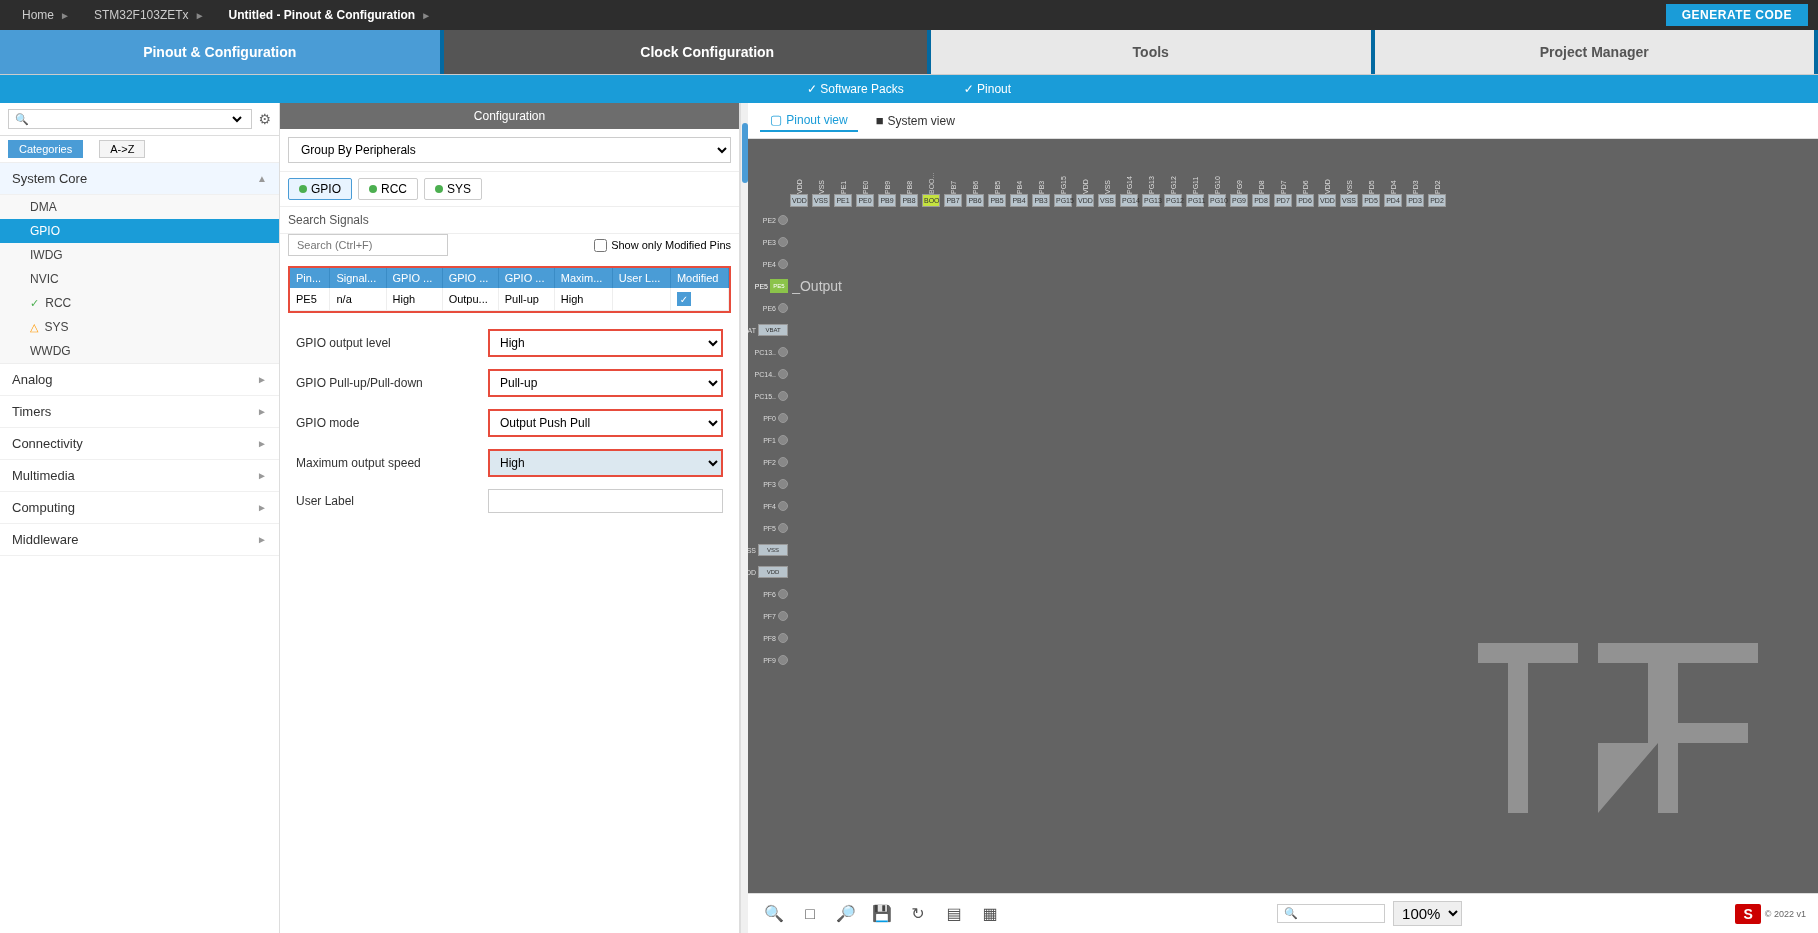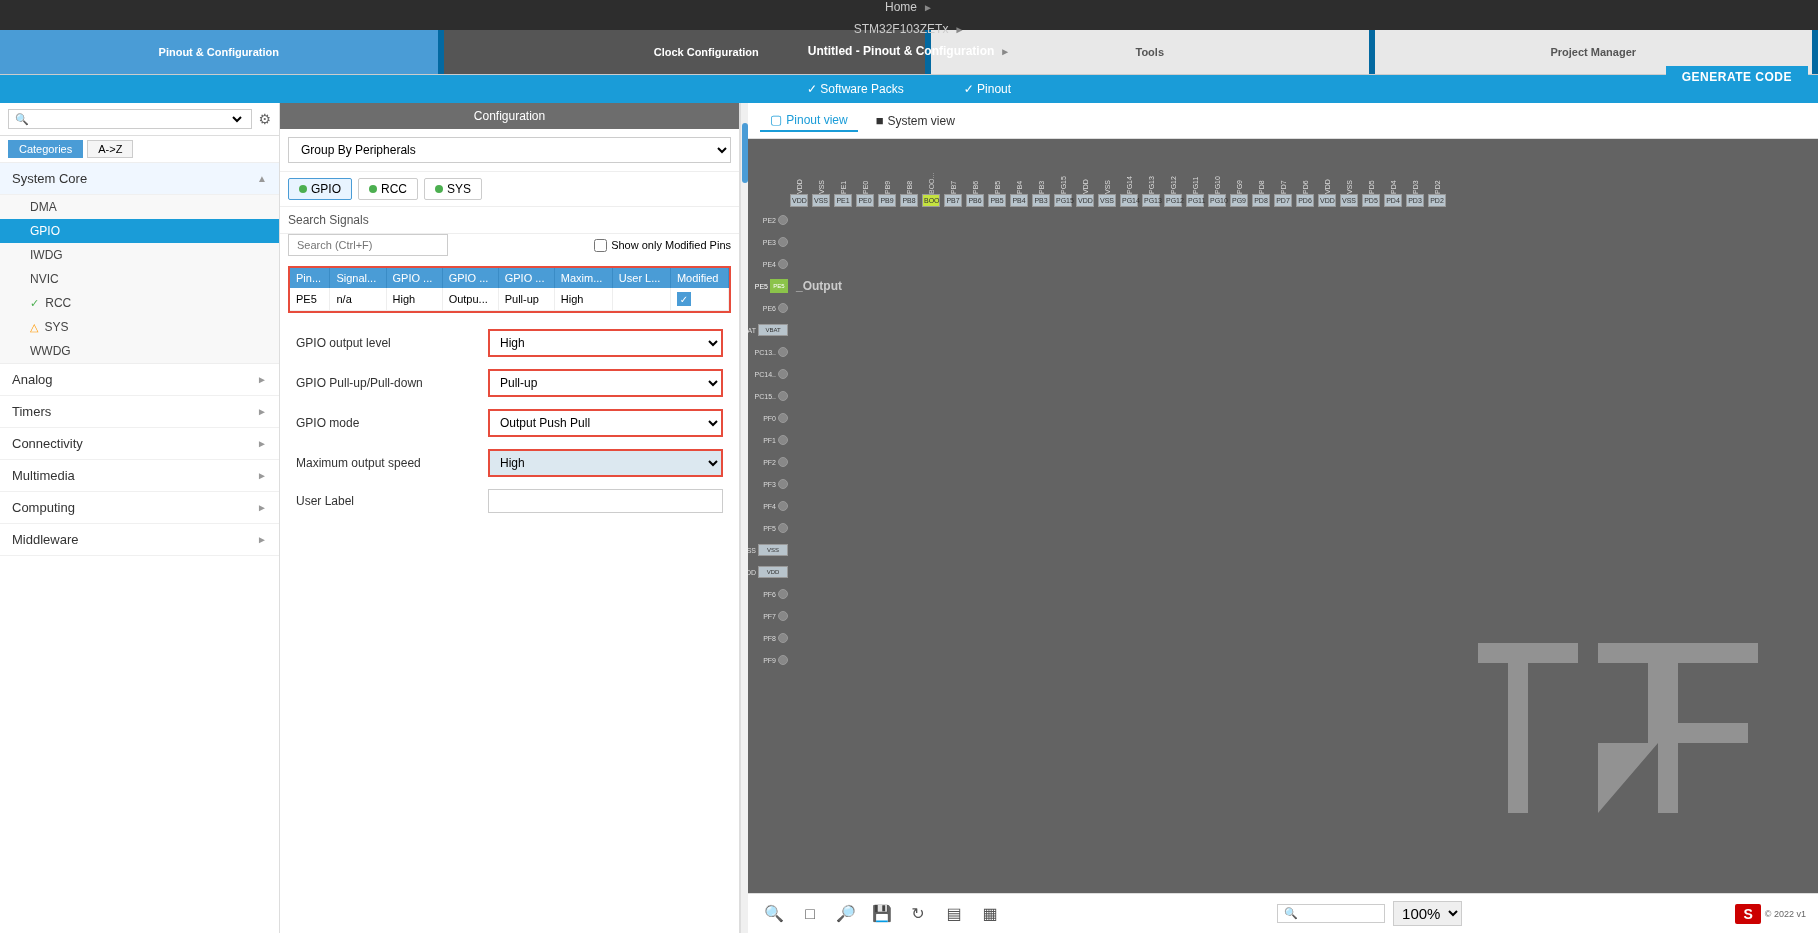--- a/index.html
+++ b/index.html
@@ -5,22 +5,21 @@
     * { box-sizing: border-box; margin: 0; padding: 0; }
     body { font-family: Arial, sans-serif; font-size: 12px; background: #f0f0f0; overflow: hidden; width: 1818px; height: 933px; }
 
     
     .top-nav {
       background: #2d2d2d;
       height: 30px;
       display: flex;
       align-items: center;
       padding: 0 10px;
-      gap: 8px;
-      flex-direction: column;
+      gap: 0;
     }
     .nav-item {
       color: #ccc;
       padding: 0 12px;
       height: 100%;
       display: flex;
       align-items: center;
       font-size: 12px;
       cursor: pointer;
       position: relative;
@@ -48,25 +47,25 @@
       display: flex;
       height: 45px;
       background: #e8e8e8;
       border-bottom: 1px solid #ccc;
     }
     .tab {
       flex: 1;
       display: flex;
       align-items: center;
       justify-content: center;
-      font-size: 11px;
+      font-size: 14px;
       font-weight: bold;
       color: #555;
       cursor: pointer;
-      border-right: 6px solid #0369a1;
+      border-right: 4px solid #0369a1;
     }
     .tab:first-child { background: #4a9cd6; color: white; }
     .tab:nth-child(2) { background: #555; color: white; padding-left: 44px; }
 
     
     .sub-tab-bar {
       background: #1a9cd8;
       height: 28px;
       display: flex;
       align-items: center;
@@ -116,21 +115,21 @@
       border: none;
       outline: none;
       font-size: 11px;
       background: transparent;
     }
     .gear-icon { color: #666; font-size: 14px; cursor: pointer; }
 
     .filter-tabs {
       display: flex;
       padding: 4px 8px;
-      gap: 4px;
+      gap: 16px;
       border-bottom: 1px solid #eee;
     }
     .filter-tab {
       padding: 2px 10px;
       font-size: 11px;
       cursor: pointer;
       border: 1px solid #ccc;
       background: #f5f5f5;
     }
     .filter-tab.active {
@@ -851,21 +850,21 @@
         </div>
         <div class="pin-row">
           <div style="font-size:7px;color:#ddd;margin-right:2px;">PE4</div>
           <div class="circle-indicator"></div>
         </div>
         <div class="pin-row" style="position:relative;">
           <div style="font-size:7px;color:#fff;margin-right:2px;">PE5</div>
           <div style="background:#8bc34a;width:18px;height:14px;display:flex;align-items:center;justify-content:center;">
             <span style="font-size:6px;color:white;">PE5</span>
           </div>
-          <span style="position:absolute;right:-50px;font-size:12px;color:#ccc;white-space:nowrap;font-weight:bold;">_Output</span>
+          <span style="position:absolute;right:-50px;font-size:14px;color:#ccc;white-space:nowrap;">_Output</span>
         </div>
         <div class="pin-row">
           <div style="font-size:7px;color:#ddd;margin-right:2px;">PE6</div>
           <div class="circle-indicator"></div>
         </div>
         <div class="pin-row">
           <div style="font-size:7px;color:#ddd;margin-right:2px;">VBAT</div>
           <div class="pin-box" style="font-size:6px;">VBAT</div>
         </div>
         <div class="pin-row">

